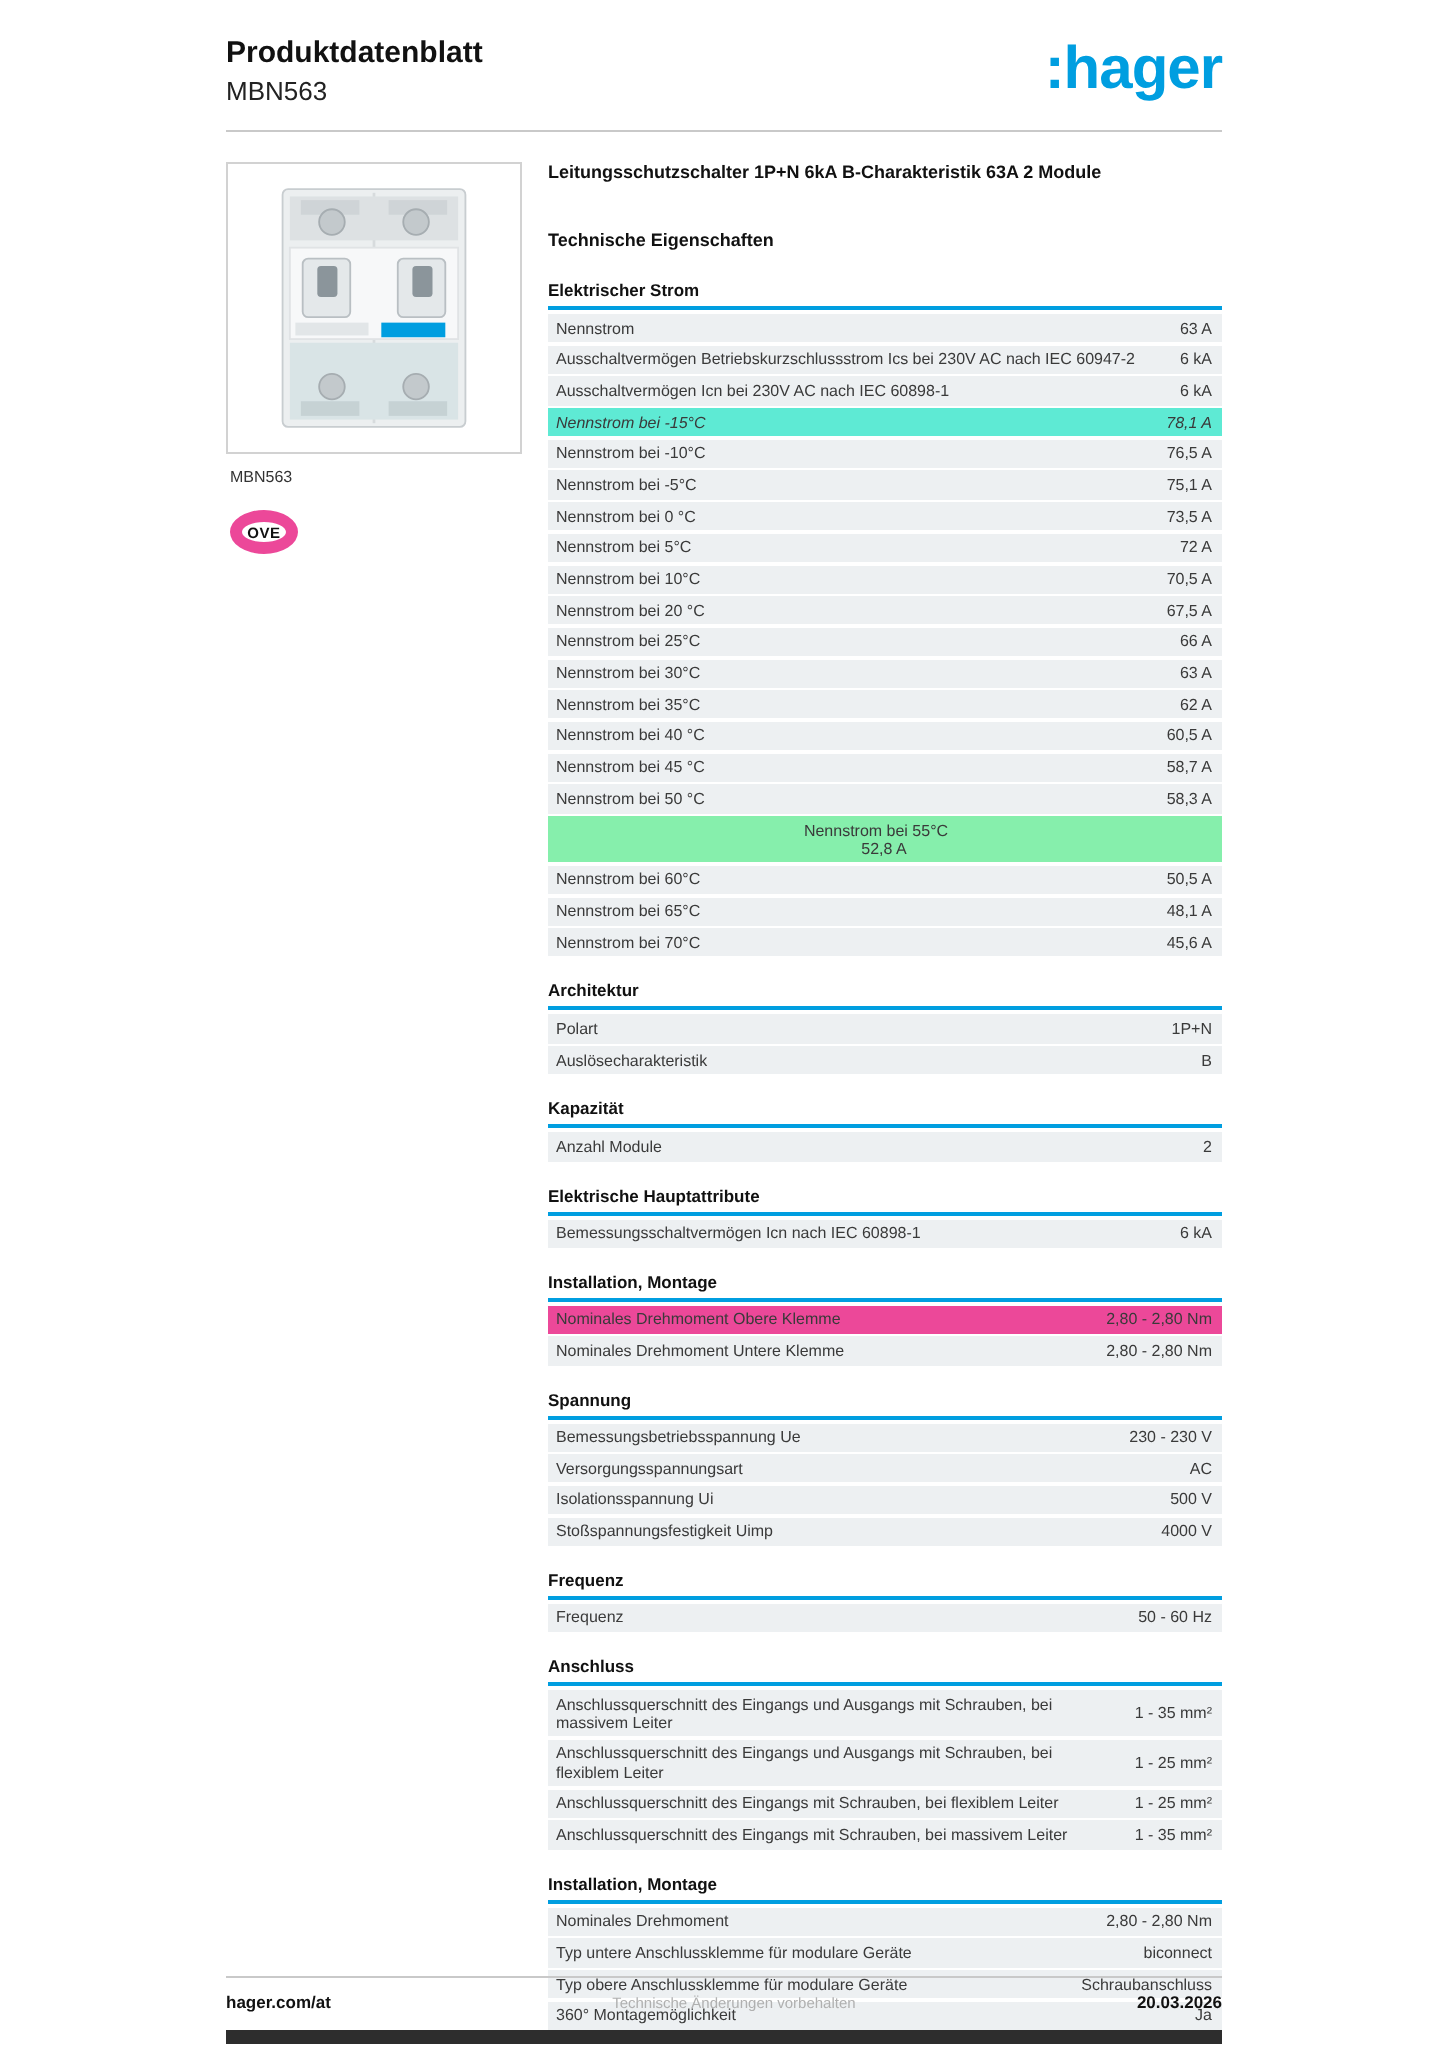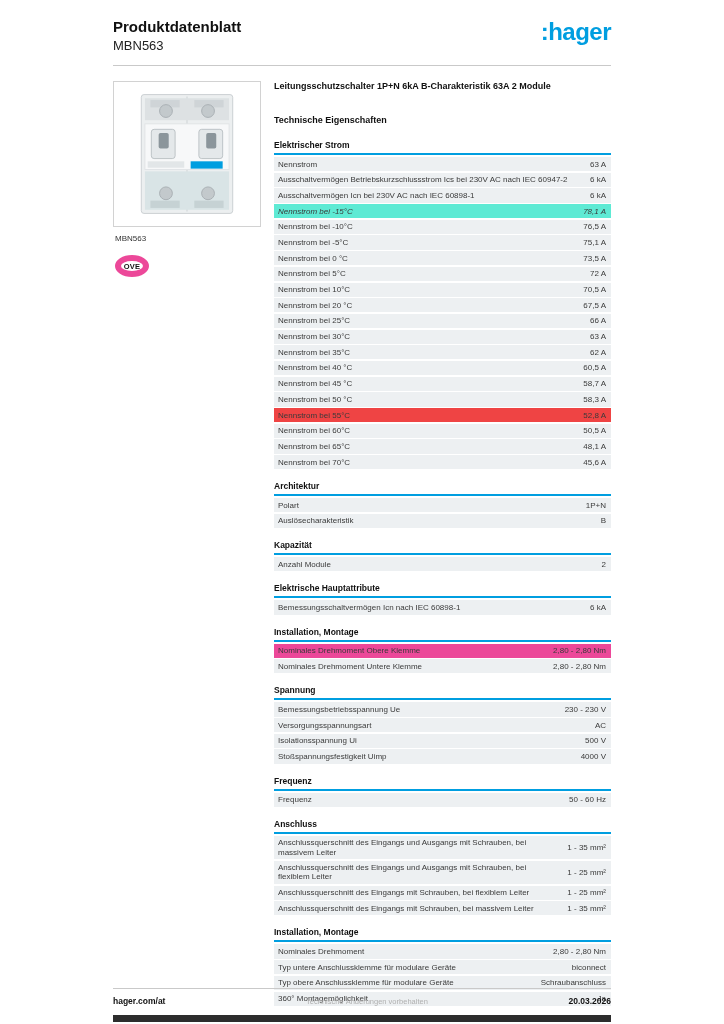--- a/index.html
+++ b/index.html
@@ -8,21 +8,21 @@
     position:relative; width:612px; height:1024px; margin:0 auto;
     background:#ffffff; font-family:"Liberation Sans", sans-serif; color:#1a1a1a;
     overflow:hidden;
   }
   .inner { padding:18px 57px 0 57px; }
 
   
   .header { display:flex; justify-content:space-between; align-items:flex-start; }
   .doc-title { font-size:15px; font-weight:bold; color:#111; }
   .doc-subtitle { font-size:13px; color:#222; margin-top:3px; }
-  .logo { font-size:24px; font-weight:bold; letter-spacing:-0.5px; line-height:1; margin-top:2px; }
+  .logo { font-size:30px; font-weight:bold; letter-spacing:-0.5px; line-height:1; margin-top:2px; }
   .header-rule { border-bottom:1px solid #c9c9c9; margin-top:12px; }
 
   
   .main { display:flex; margin-top:15px; }
   .left-col { width:148px; flex:0 0 148px; }
   .image-box {
     width:148px; height:146px; border:1px solid #d2d2d2; background:#fff;
     display:flex; align-items:center; justify-content:center;
   }
   .image-caption { font-size:8px; color:#333; margin-top:7px; padding-left:2px; }
@@ -172,21 +172,21 @@
                 <span class="row-value">60,5 A</span>
               </div>
               <div class="row" style="background: rgb(237, 240, 242);">
                 <span class="row-label">Nennstrom bei 45 °C</span>
                 <span class="row-value">58,7 A</span>
               </div>
               <div class="row" style="background: rgb(237, 240, 242);">
                 <span class="row-label">Nennstrom bei 50 °C</span>
                 <span class="row-value">58,3 A</span>
               </div>
-              <div class="row" style="background: #ef4444;">
+              <div class="row" style="background: #86efac; flex-direction: column;">
                 <span class="row-label">Nennstrom bei 55°C</span>
                 <span class="row-value">52,8 A</span>
               </div>
               <div class="row" style="background: rgb(237, 240, 242);">
                 <span class="row-label">Nennstrom bei 60°C</span>
                 <span class="row-value">50,5 A</span>
               </div>
               <div class="row" style="background: rgb(237, 240, 242);">
                 <span class="row-label">Nennstrom bei 65°C</span>
                 <span class="row-value">48,1 A</span>

